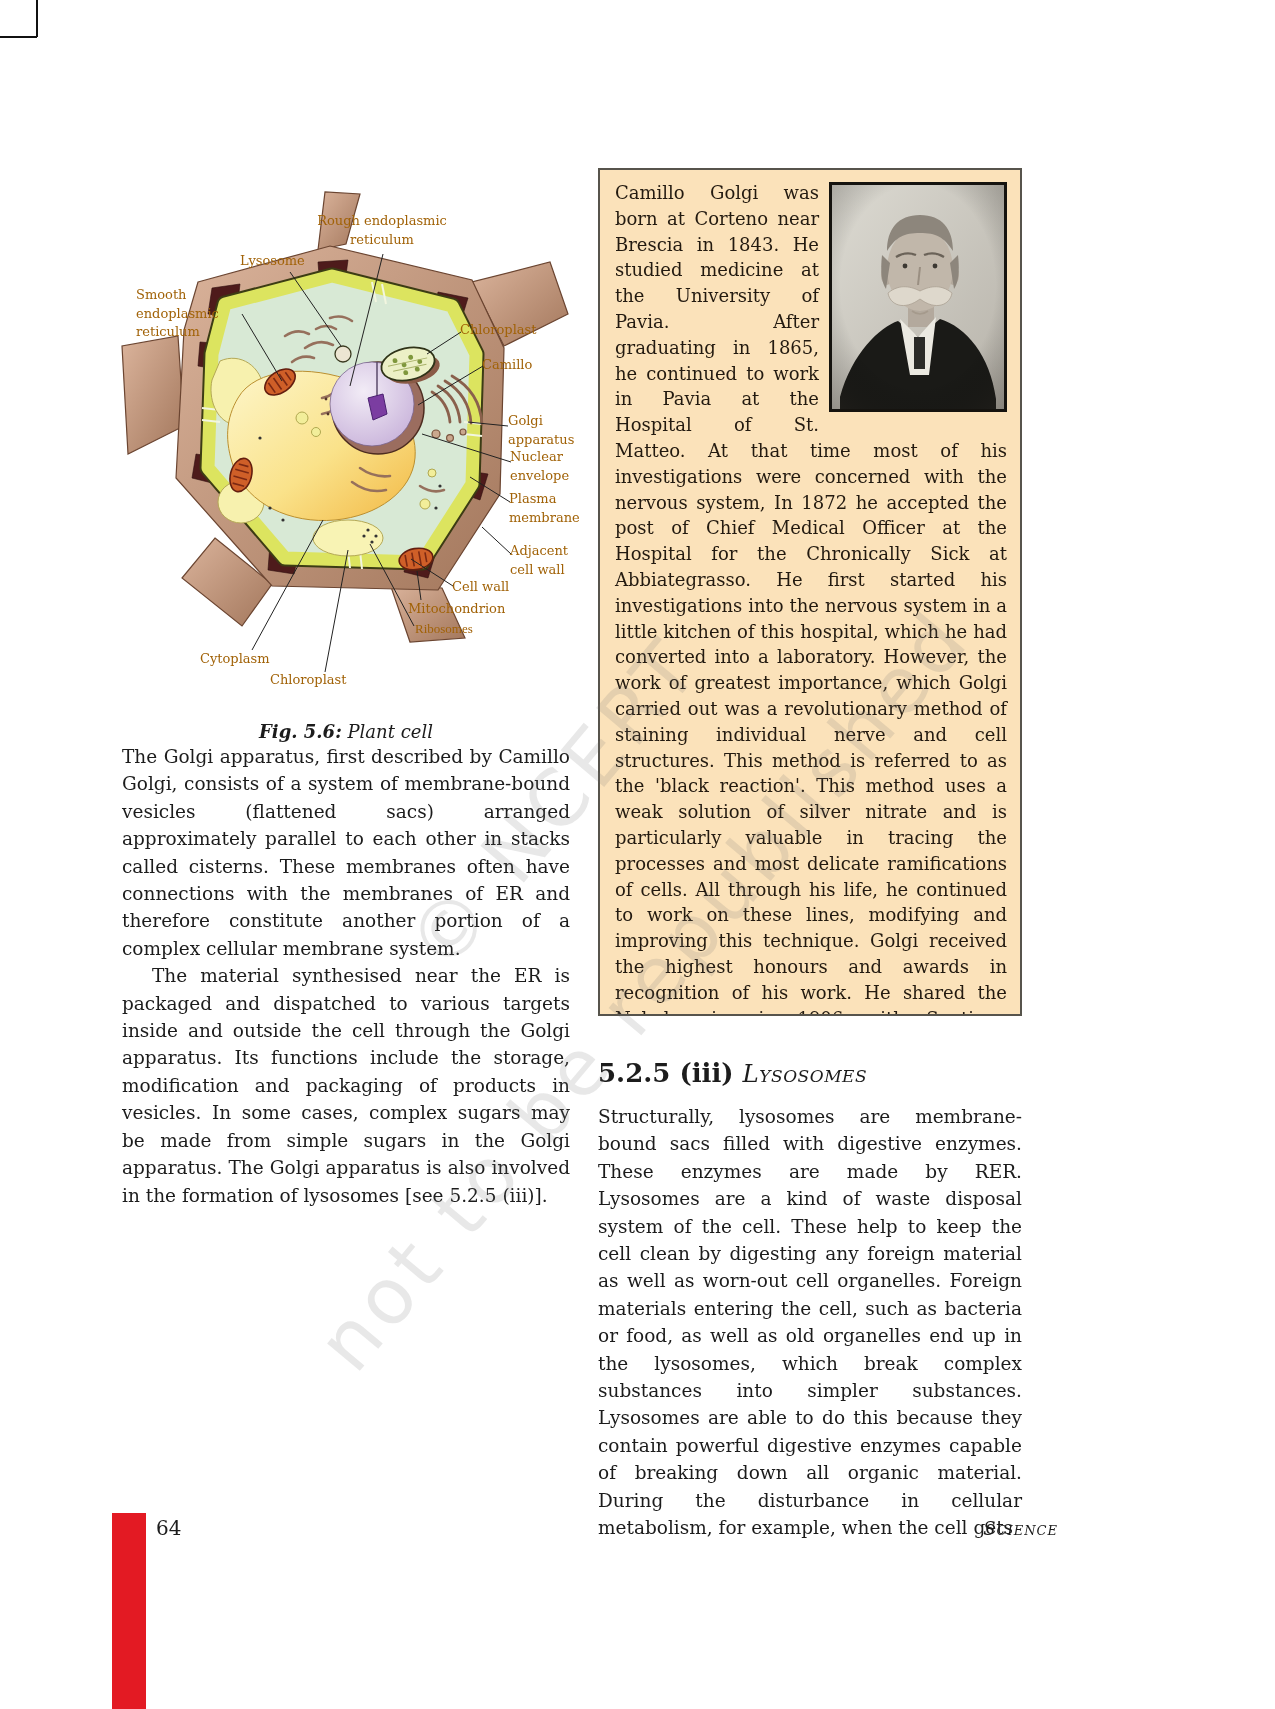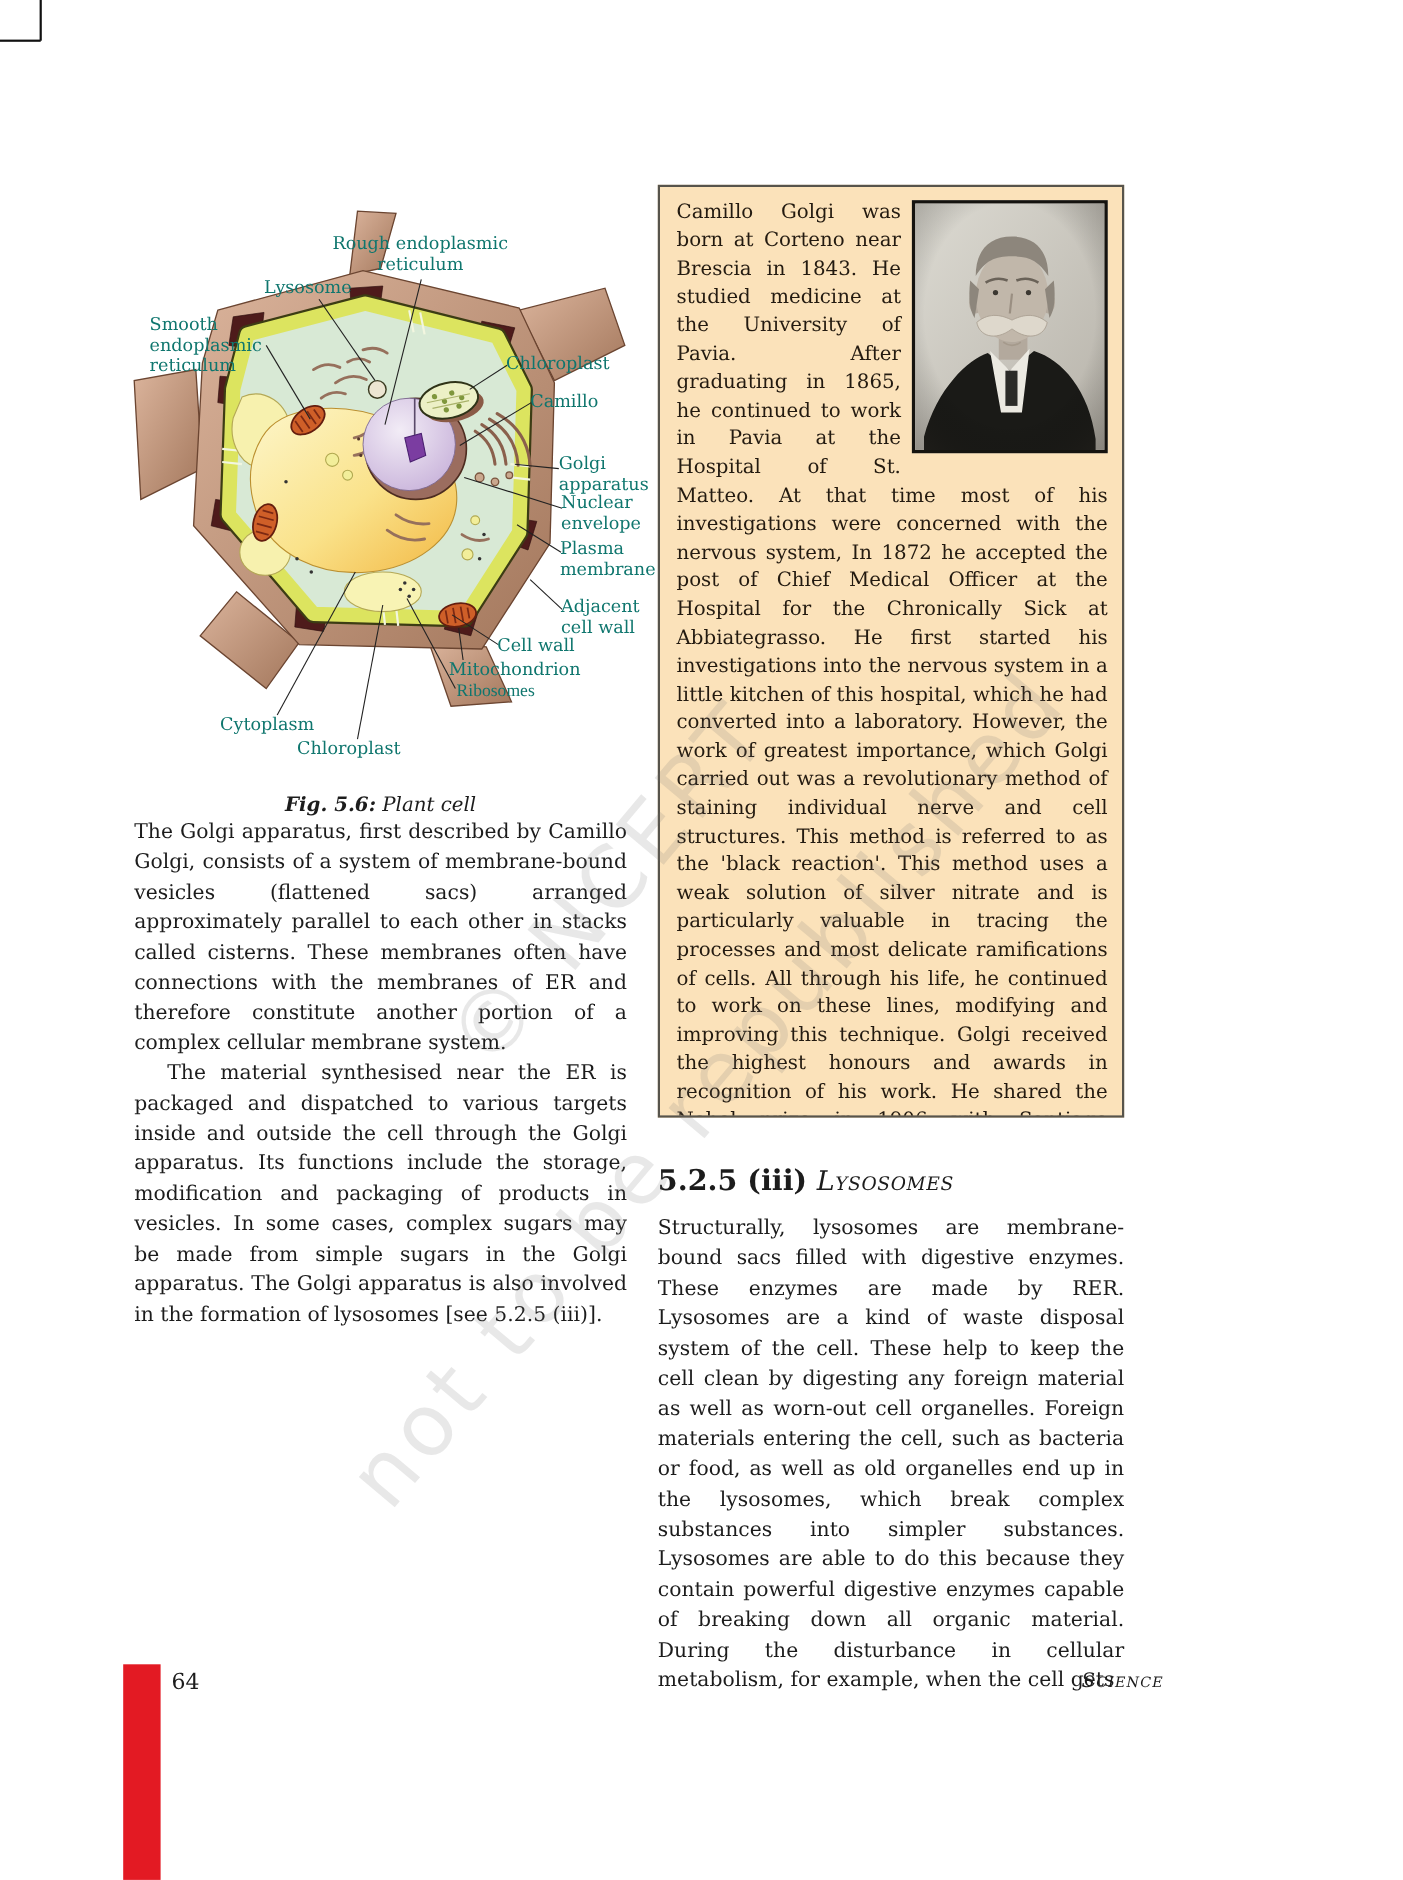--- a/index.html
+++ b/index.html
@@ -24,21 +24,21 @@
   .indent{text-indent:30px;}
 
   
   .sec-head{margin:0;font-weight:normal;text-align:left;line-height:30px;}
   .sec-num{font-weight:bold;font-size:26px;}
   .sec-title{font-style:italic;font-variant:small-caps;font-size:24.5px;letter-spacing:0.5px;}
 
   
   #diagram{position:relative;width:465px;height:505px;margin:28px 0 0 -2px;}
   #diagram svg{position:absolute;left:0;top:0;}
-  .lbl{position:absolute;font-size:16px;line-height:18.5px;white-space:pre-line;text-align:left;color:#0f766e;}
+  .lbl{position:absolute;font-size:13px;line-height:18.5px;white-space:pre-line;text-align:left;color:#a16207;}
   .lbl0{left:150px;top:26px;width:224px;text-align:center;}
   .lbl1{left:120px;top:66px;}
   .lbl2{left:16px;top:100px;}
   .lbl3{left:340px;top:135px;}
   .lbl4{left:362px;top:170px;}
   .lbl5{left:388px;top:226px;}
   .lbl6{left:390px;top:262px;}
   .lbl7{left:389px;top:304px;}
   .lbl8{left:390px;top:356px;}
   .lbl9{left:332px;top:392px;}

